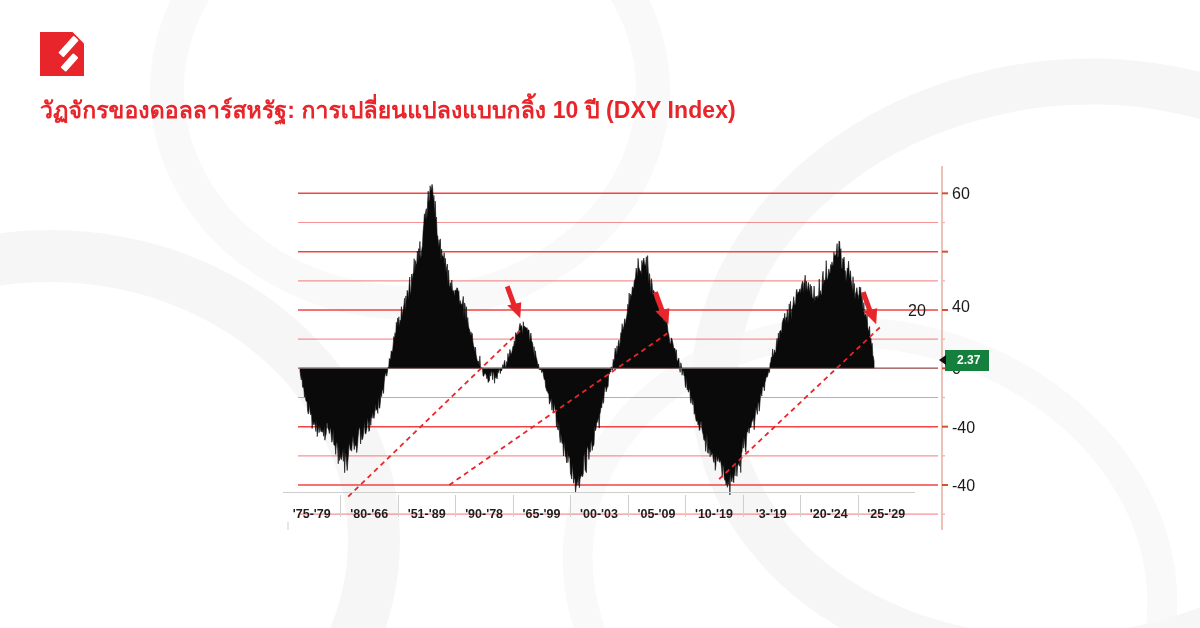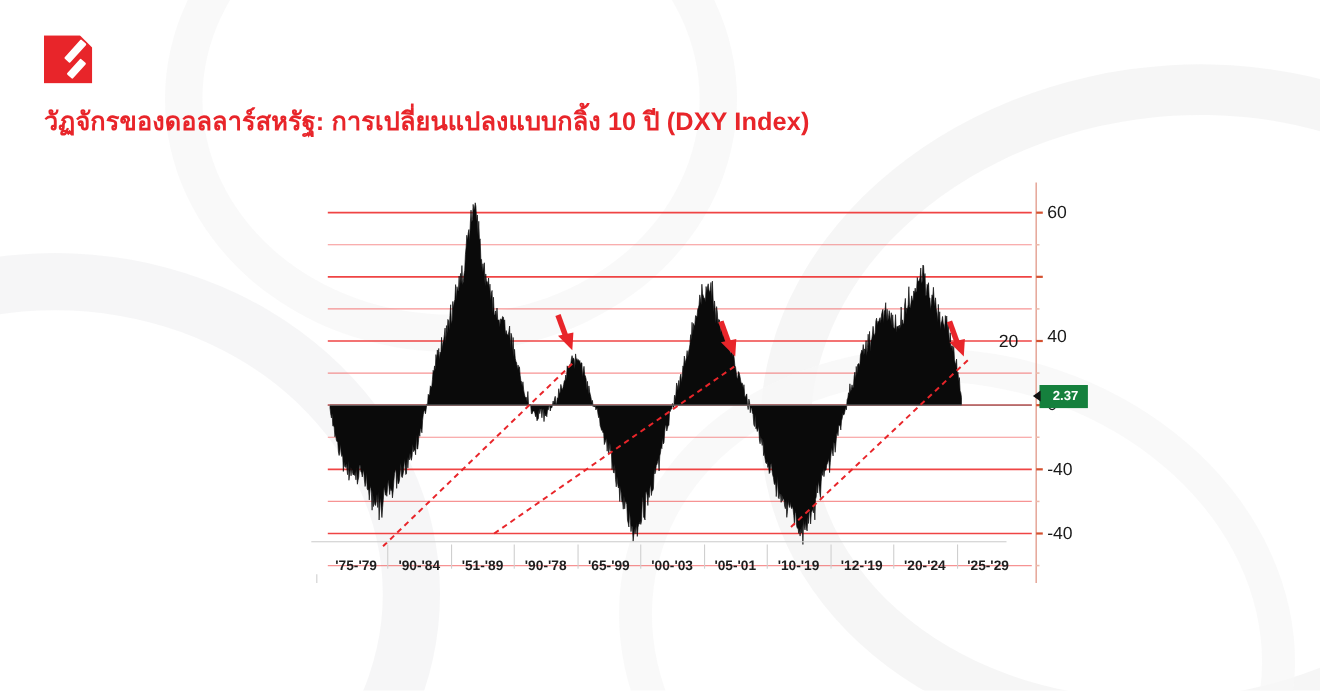--- a/index.html
+++ b/index.html
@@ -138,21 +138,21 @@
     width: 632px; height: 36px;
   }
   #xaxis .rule {
     position: absolute;
     left: 0; top: 0;
     width: 632px; height: 1px;
     background: #cfcfcf;
   }
   #xaxis .cells {
     position: absolute;
-    left: 12px; top: 1px;
+    left: 0; top: 1px;
     display: flex;
     width: 632px; height: 35px; justify-content: center;
   }
   #xaxis .cell {
     flex: 1 1 0;
     position: relative;
     text-align: center;
     font-size: 12.5px;
     font-weight: bold;
     color: #1e1e1e;
@@ -254,26 +254,26 @@
       <div class="ytick-label" style="left: 952px; top: 418.667px;">-40</div>
       <div class="ytick-label" style="left: 952px; top: 477px;">-40</div>
     </div>
 
   <div id="value-flag" style="top: 350.421px; left: 945px;">2.37</div>
 
   <div id="xaxis">
     <div class="rule"></div>
     <div class="cells" id="xcells">
         <div class="cell">'75-'79</div>
-        <div class="cell">'90-'84</div>
+        <div class="cell">'80-'66</div>
         <div class="cell">'51-'89</div>
         <div class="cell">'90-'78</div>
         <div class="cell">'65-'99</div>
         <div class="cell">'00-'03</div>
-        <div class="cell">'05-'01</div>
+        <div class="cell">'05-'09</div>
         <div class="cell">'10-'19</div>
-        <div class="cell">'12-'19</div>
+        <div class="cell">'3-'19</div>
         <div class="cell">'20-'24</div>
         <div class="cell">'25-'29</div>
       </div>
   </div>
 
 </div>
 
 </body></html>

